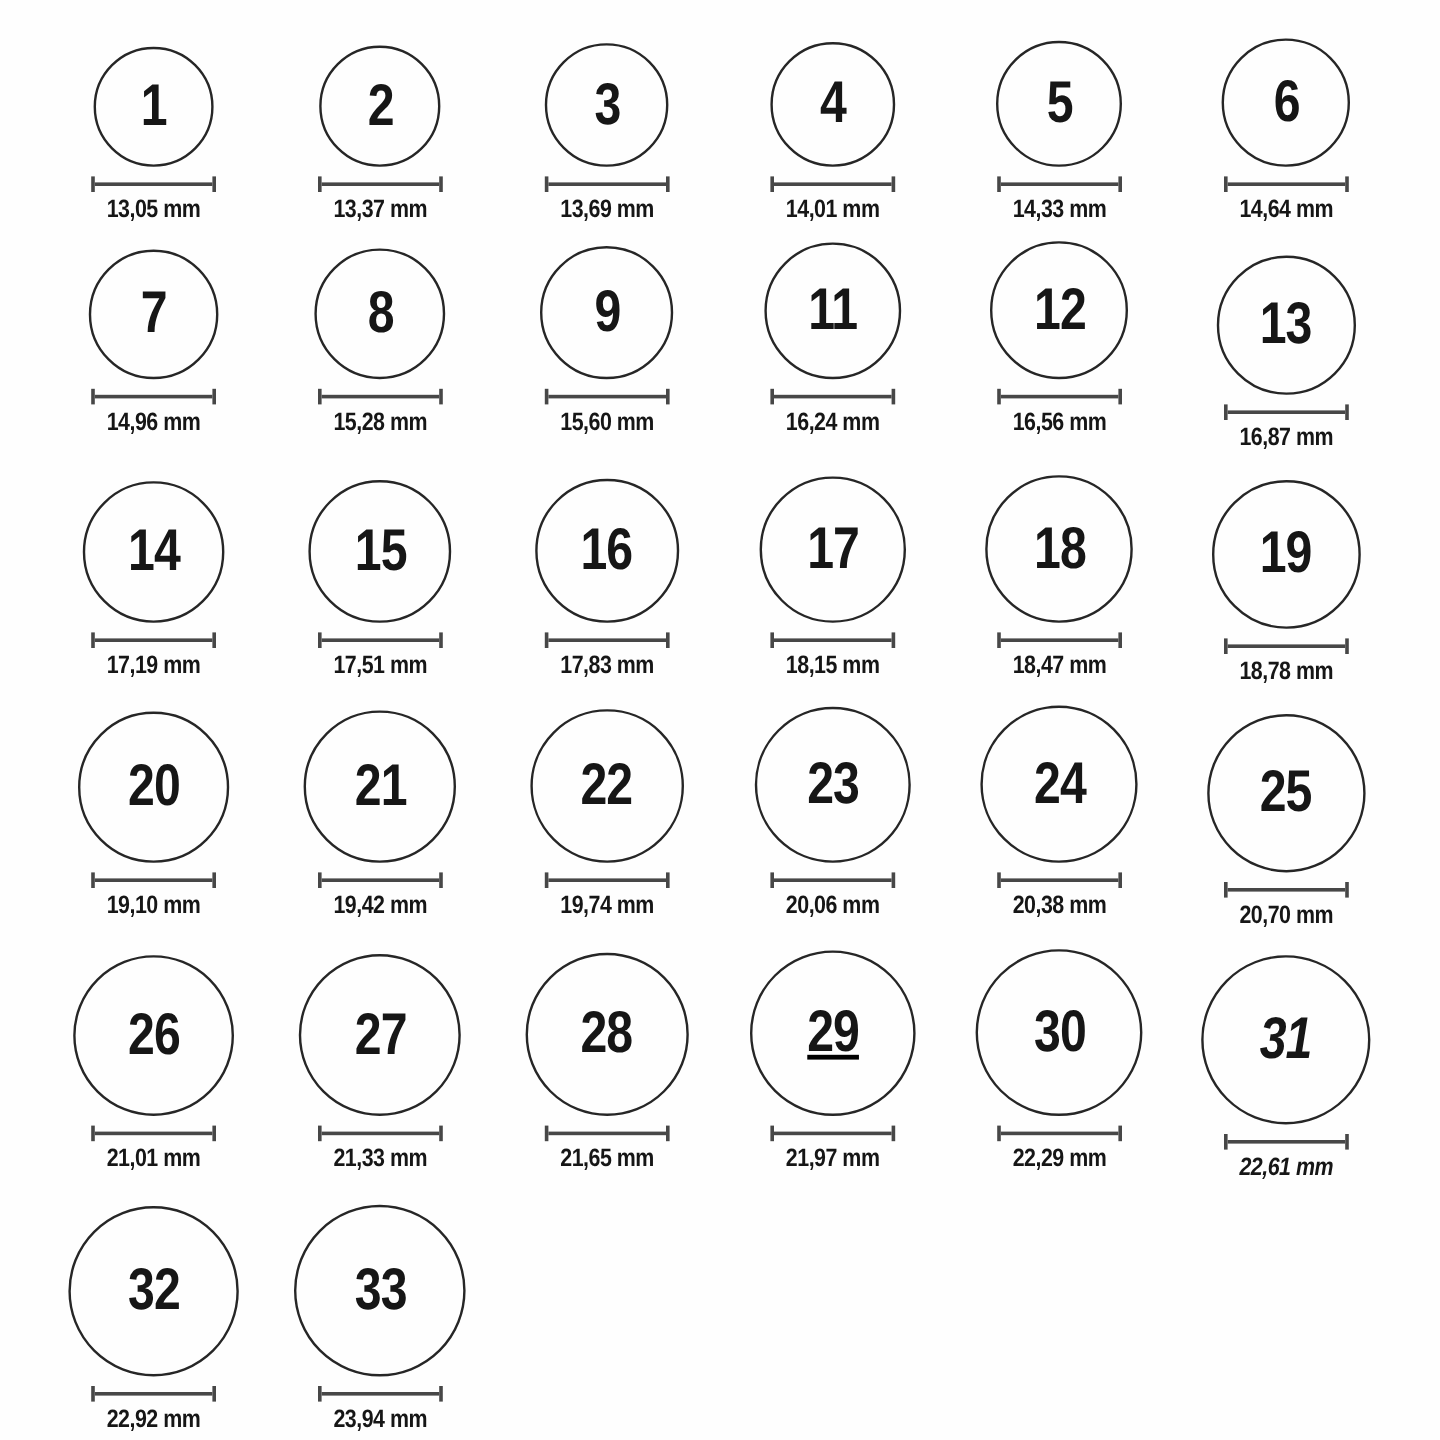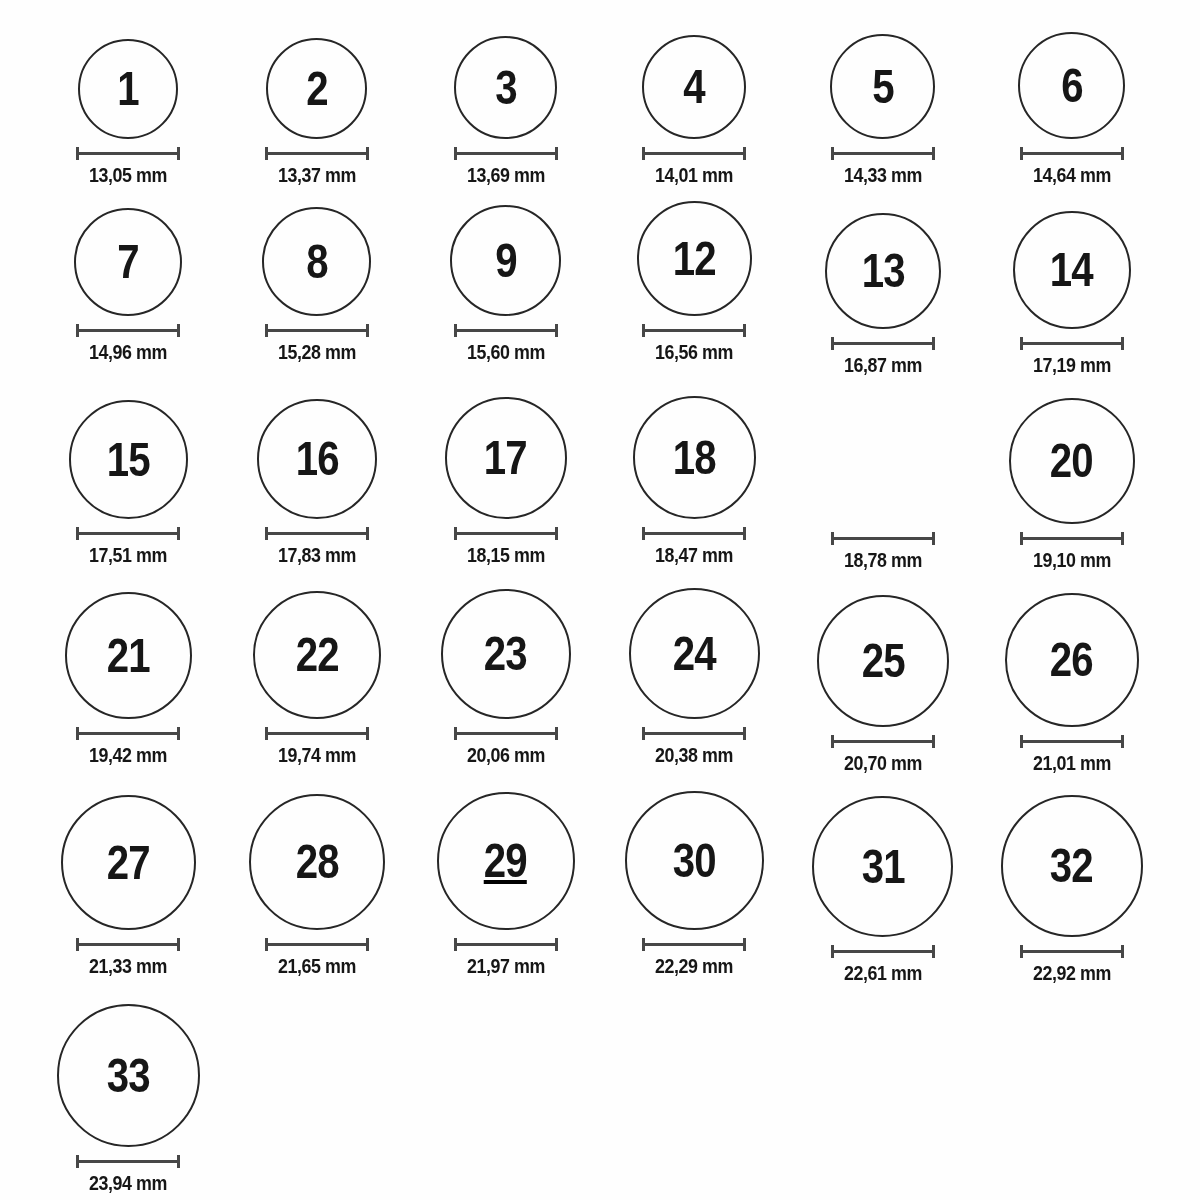--- a/index.html
+++ b/index.html
@@ -176,20 +176,31 @@
         <span class="num">9</span>
       </div>
       <div class="measure">
         <span class="tick"></span>
         <span class="bar"></span>
         <span class="tick"></span>
       </div>
       <div class="label">15,60 mm</div>
     </div>
     <div class="cell" style="height: 177px;">
+      <div class="circle" style="width: 114px; height: 114px;">
+        <span class="num">11</span>
+      </div>
+      <div class="measure">
+        <span class="tick"></span>
+        <span class="bar"></span>
+        <span class="tick"></span>
+      </div>
+      <div class="label">16,24 mm</div>
+    </div>
+    <div class="cell" style="height: 177px;">
       <div class="circle" style="width: 115px; height: 115px;">
         <span class="num">12</span>
       </div>
       <div class="measure">
         <span class="tick"></span>
         <span class="bar"></span>
         <span class="tick"></span>
       </div>
       <div class="label">16,56 mm</div>
     </div>
@@ -253,20 +264,23 @@
         <span class="num">18</span>
       </div>
       <div class="measure">
         <span class="tick"></span>
         <span class="bar"></span>
         <span class="tick"></span>
       </div>
       <div class="label">18,47 mm</div>
     </div>
     <div class="cell" style="height: 195px;">
+      <div class="circle" style="width: 124px; height: 124px;">
+        <span class="num">19</span>
+      </div>
       <div class="measure">
         <span class="tick"></span>
         <span class="bar"></span>
         <span class="tick"></span>
       </div>
       <div class="label">18,78 mm</div>
     </div>
     <div class="cell" style="height: 195px;">
       <div class="circle" style="width: 126px; height: 126px;">
         <span class="num">20</span>
@@ -381,21 +395,21 @@
       <div class="circle" style="width: 139px; height: 139px;">
         <span class="num">30</span>
       </div>
       <div class="measure">
         <span class="tick"></span>
         <span class="bar"></span>
         <span class="tick"></span>
       </div>
       <div class="label">22,29 mm</div>
     </div>
-    <div class="cell" style="height: 210px;">
+    <div class="cell" style="height: 210px; font-style: italic;">
       <div class="circle" style="width: 141px; height: 141px;">
         <span class="num">31</span>
       </div>
       <div class="measure">
         <span class="tick"></span>
         <span class="bar"></span>
         <span class="tick"></span>
       </div>
       <div class="label">22,61 mm</div>
     </div>

